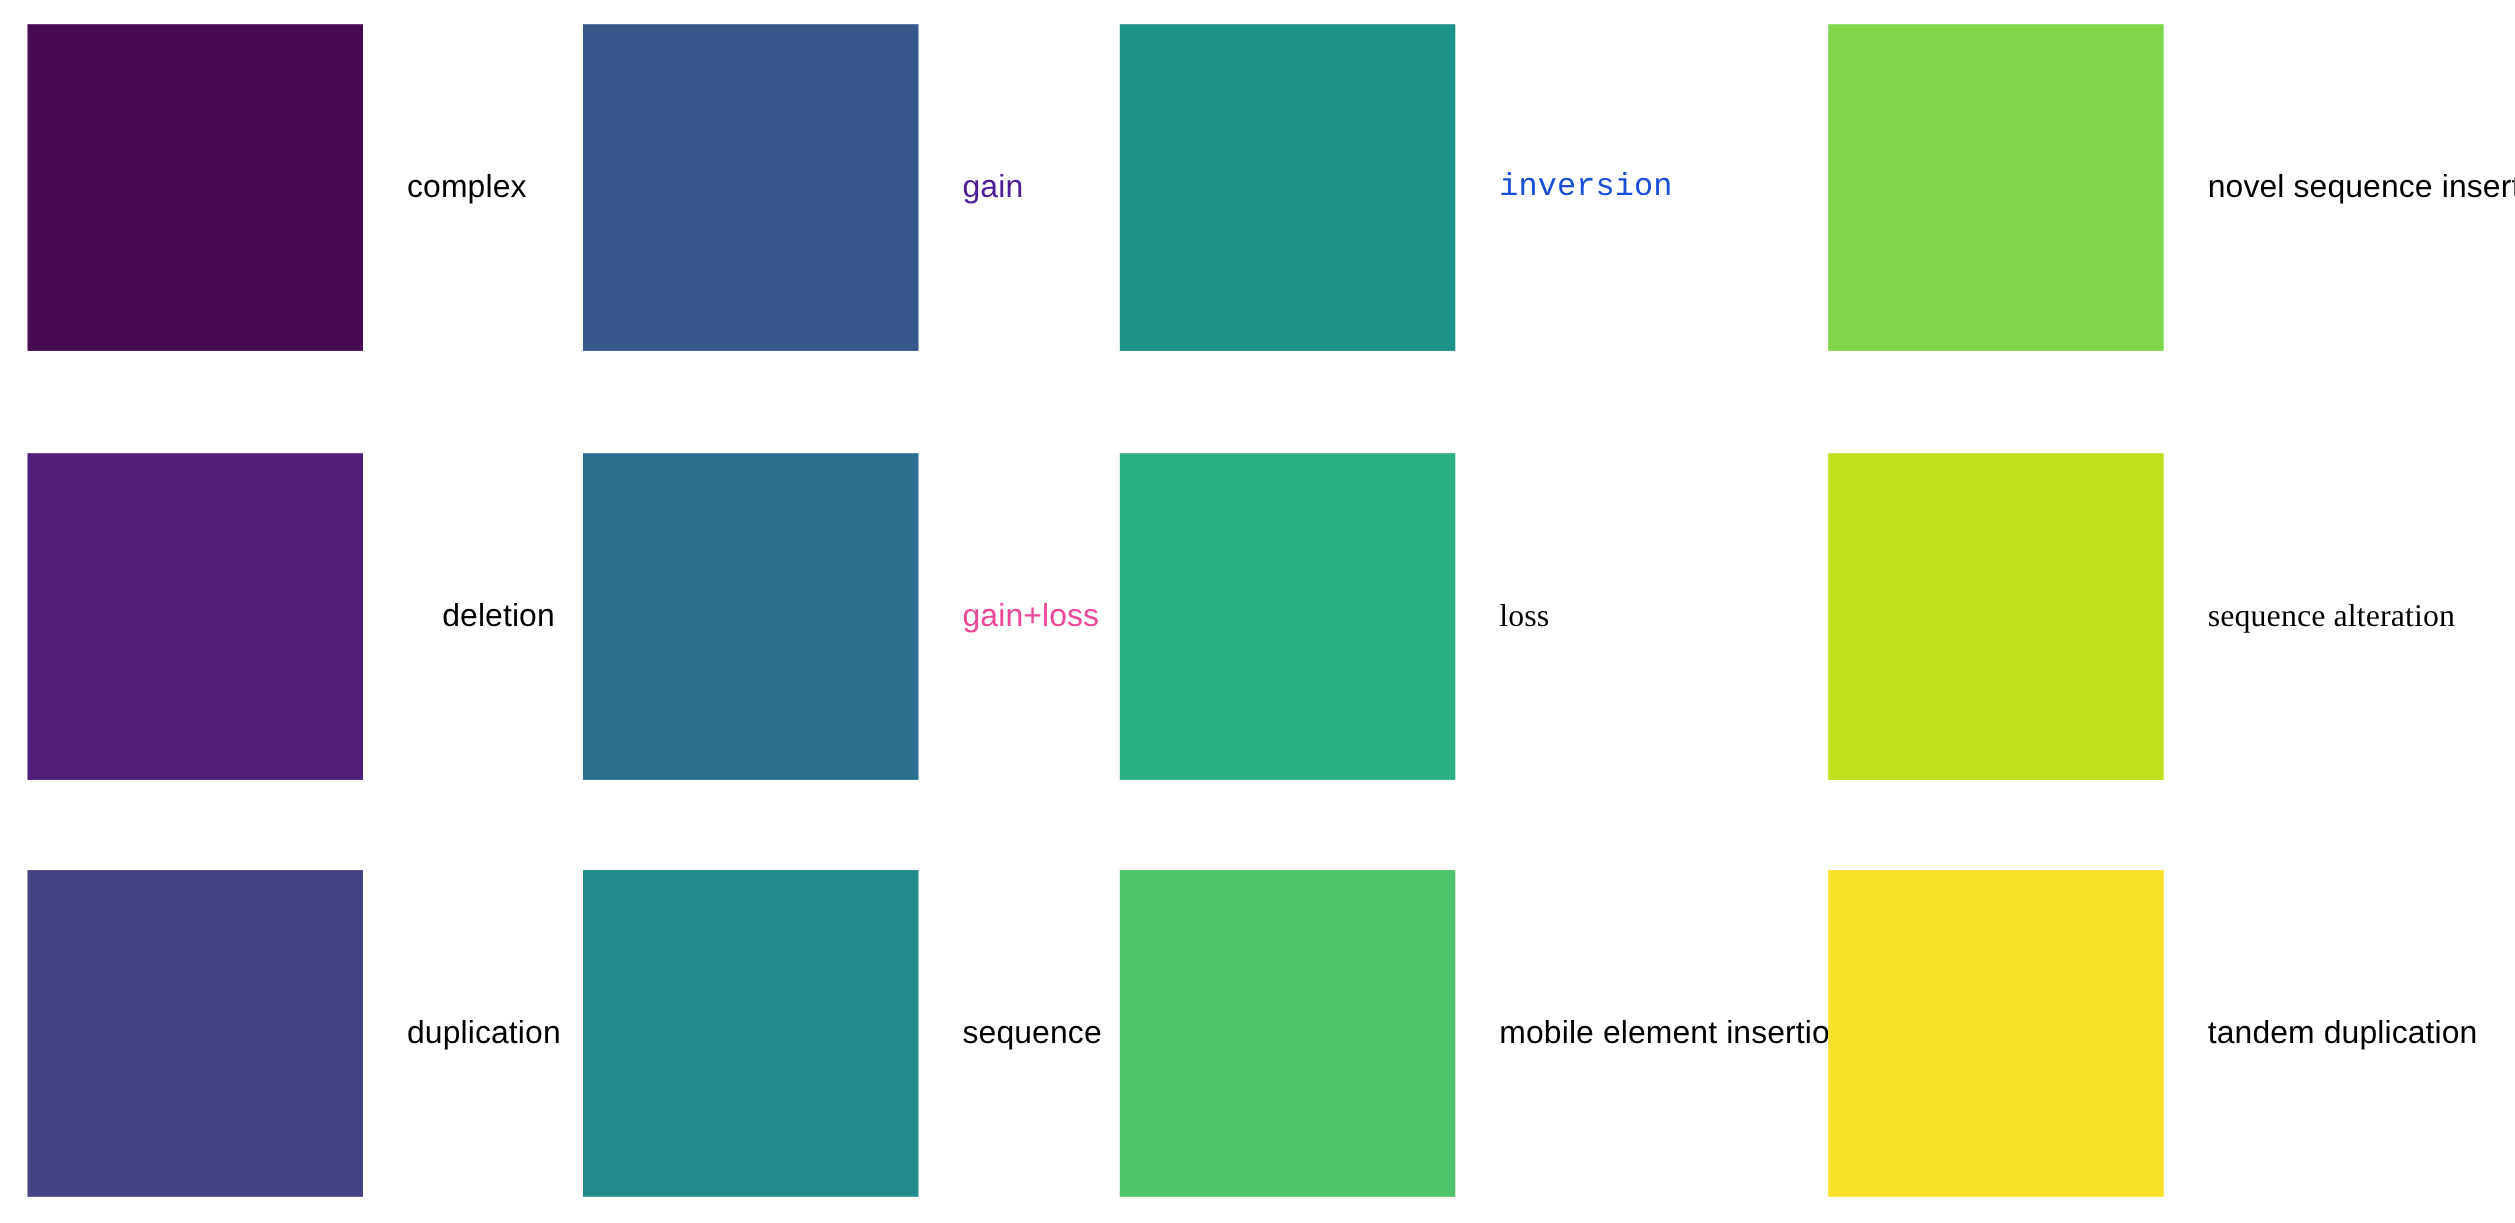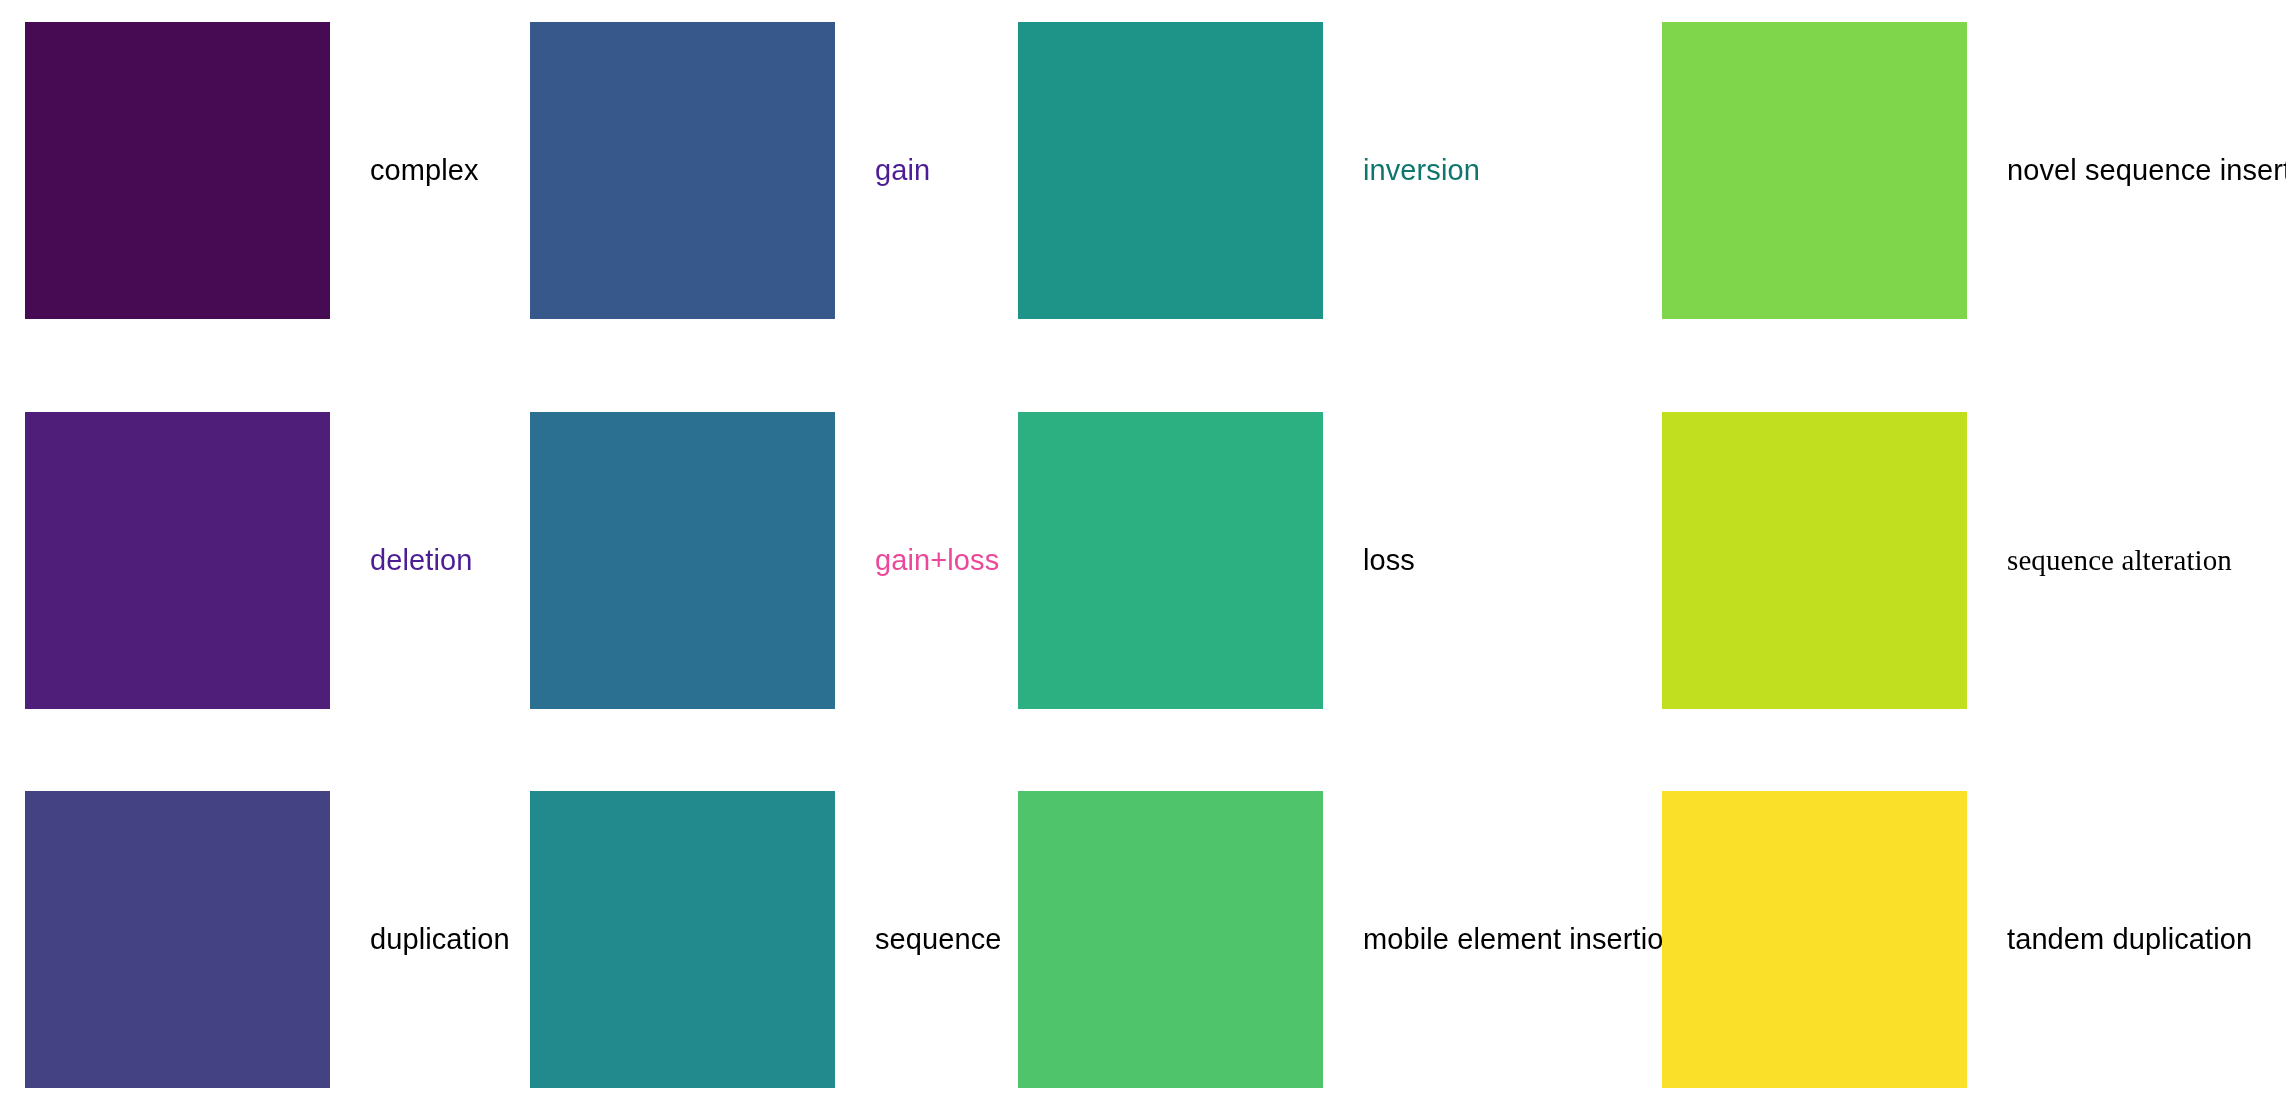--- a/index.html
+++ b/index.html
@@ -63,37 +63,37 @@
     <div class="legend-entry col-0 row-0">
       <div class="swatch" style="background-color: rgb(70, 11, 82);"></div>
       <div class="swatch-label" style="color: rgb(0, 0, 0);">complex</div>
     </div>
     <div class="legend-entry col-1 row-0">
       <div class="swatch" style="background-color: rgb(54, 88, 138);"></div>
       <div class="swatch-label" style="color: #4c1d95;">gain</div>
     </div>
     <div class="legend-entry col-2 row-0">
       <div class="swatch" style="background-color: rgb(30, 148, 136);"></div>
-      <div class="swatch-label" style="color: #0f766e;">inversion</div>
+      <div class="swatch-label" style="color: #1d4ed8; font-family: Liberation Mono, monospace;">inversion</div>
     </div>
     <div class="legend-entry col-3 row-0">
       <div class="swatch" style="background-color: rgb(127, 214, 74);"></div>
       <div class="swatch-label" style="color: rgb(0, 0, 0);">novel sequence insertion</div>
     </div>
     <div class="legend-entry col-0 row-1">
       <div class="swatch" style="background-color: rgb(78, 30, 120);"></div>
-      <div class="swatch-label" style="color: #4c1d95;">deletion</div>
+      <div class="swatch-label" style="color: #000000; margin-left: 32px;">deletion</div>
     </div>
     <div class="legend-entry col-1 row-1">
       <div class="swatch" style="background-color: rgb(43, 112, 144);"></div>
       <div class="swatch-label" style="color: #ec4899;">gain+loss</div>
     </div>
     <div class="legend-entry col-2 row-1">
       <div class="swatch" style="background-color: rgb(44, 175, 129);"></div>
-      <div class="swatch-label" style="color: rgb(0, 0, 0);">loss</div>
+      <div class="swatch-label" style="color: rgb(0, 0, 0); font-family: Liberation Serif, serif;">loss</div>
     </div>
     <div class="legend-entry col-3 row-1">
       <div class="swatch" style="background-color: rgb(194, 223, 31);"></div>
       <div class="swatch-label" style="color: #000000; font-family: Liberation Serif, serif;">sequence alteration</div>
     </div>
     <div class="legend-entry col-0 row-2">
       <div class="swatch" style="background-color: rgb(69, 66, 131);"></div>
       <div class="swatch-label" style="color: rgb(0, 0, 0);">duplication</div>
     </div>
     <div class="legend-entry col-1 row-2">

